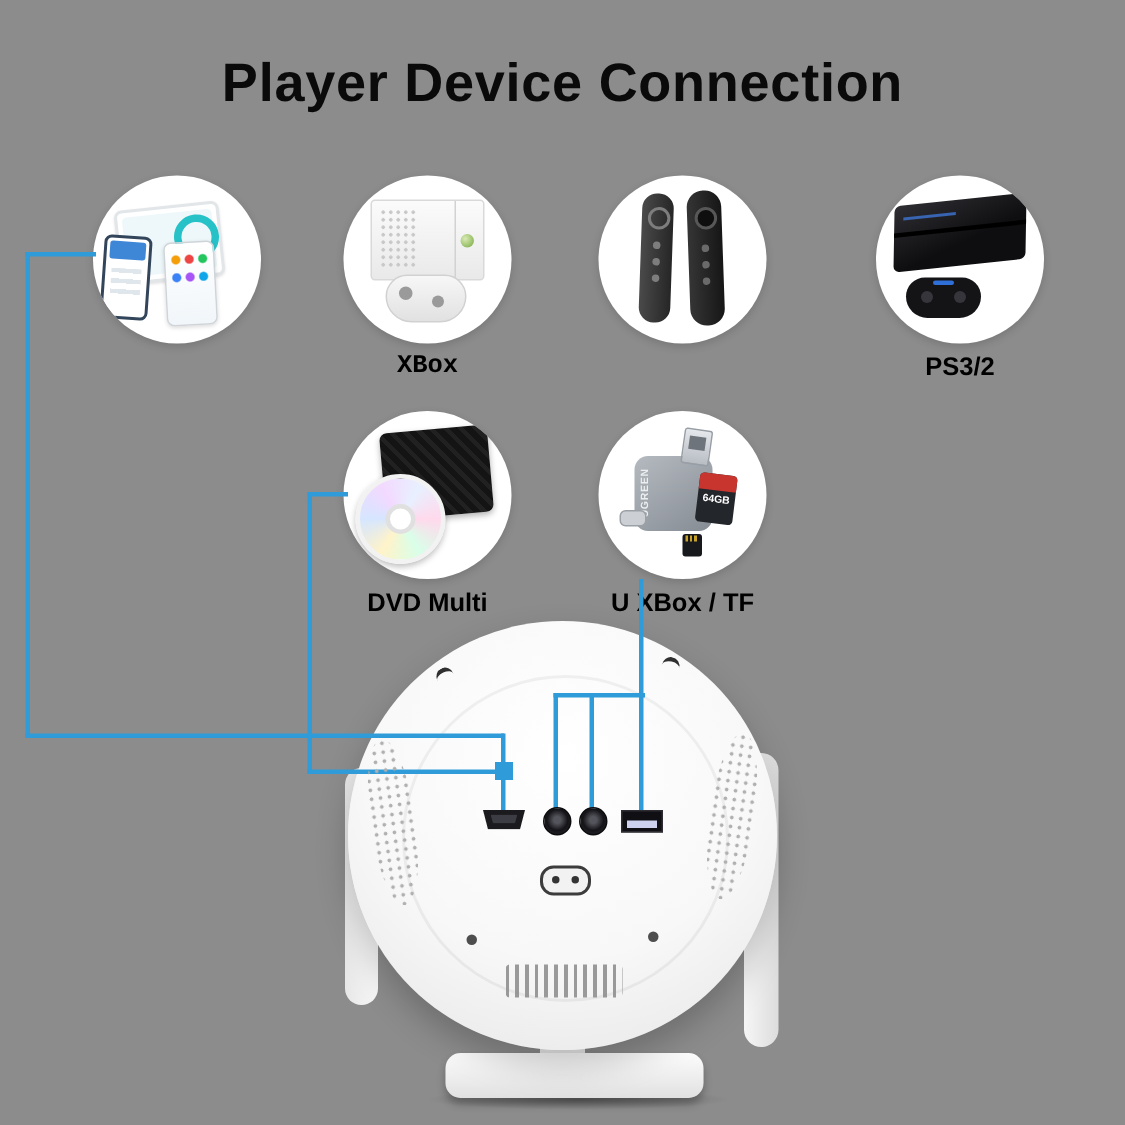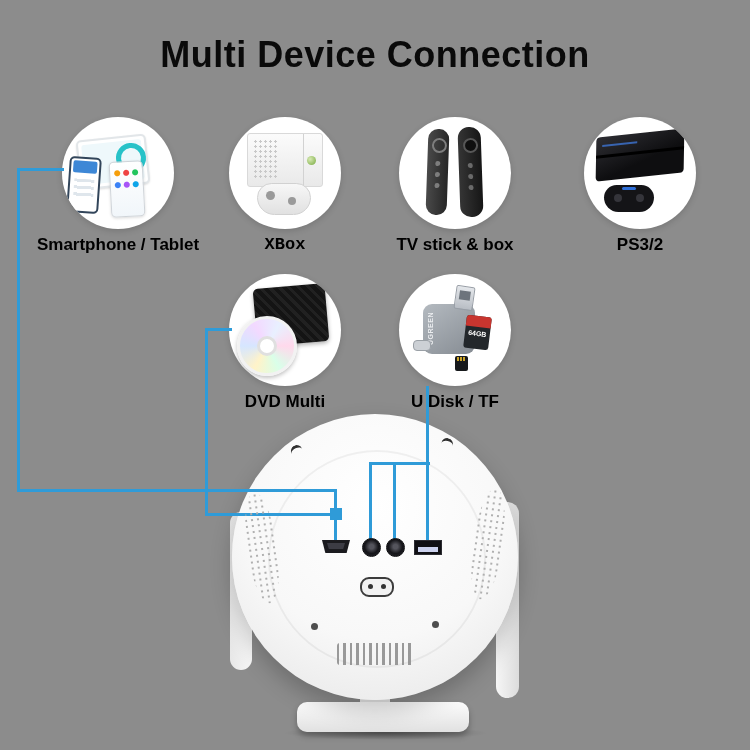--- a/index.html
+++ b/index.html
@@ -180,21 +180,21 @@
   .sd-label{position:absolute;left:0;right:0;top:14px;text-align:center;font-size:7px;font-weight:700;color:#fff;}
   .tf-card{position:absolute;left:56px;top:82px;width:13px;height:15px;border-radius:2px;background:#17191c;}
   .tf-card::before{content:"";position:absolute;left:2px;top:1px;right:2px;height:4px;
      background:repeating-linear-gradient(90deg,#c9a227 0 1.5px,#17191c 1.5px 3px);}
 </style>
 </head>
 <body>
 
 <div class="stage">
 
-  <div class="title">Multi Device Connection</div>
+  <div class="title">Player Device Connection</div>
 
   <div class="line ln-a1"></div>
   <div class="line ln-a2"></div>
   <div class="line ln-a3"></div>
   <div class="line ln-a4"></div>
   <div class="line ln-b1"></div>
   <div class="line ln-b2"></div>
   <div class="line ln-b3"></div>
   <div class="line ln-node"></div>
   <div class="line ln-c1"></div>
@@ -243,26 +243,24 @@
       </div>
       <div class="usb-a"></div>
       <div class="usb-c"></div>
       <div class="sd-card">
         <span class="sd-label">64GB</span>
       </div>
       <div class="tf-card"></div>
     </div>
   </div>
 
-  <div class="device-label" id="l-smartphone">Smartphone / Tablet</div>
   <div class="device-label" id="l-xbox">XBox</div>
-  <div class="device-label" id="l-tvstick">TV stick &amp; box</div>
   <div class="device-label" id="l-ps">PS3/2</div>
   <div class="device-label" id="l-dvd">DVD Multi</div>
-  <div class="device-label" id="l-udisk">U Disk / TF</div>
+  <div class="device-label" id="l-udisk">U XBox / TF</div>
 
   <div class="ground-shadow"></div>
   <div class="stand-arm stand-arm-left"></div>
   <div class="stand-arm stand-arm-right"></div>
   <div class="stand-stem"></div>
   <div class="stand-base"></div>
 
   <div class="proj-body"></div>
   <div class="proj-seam"></div>
   <div class="grille grille-left"></div>

